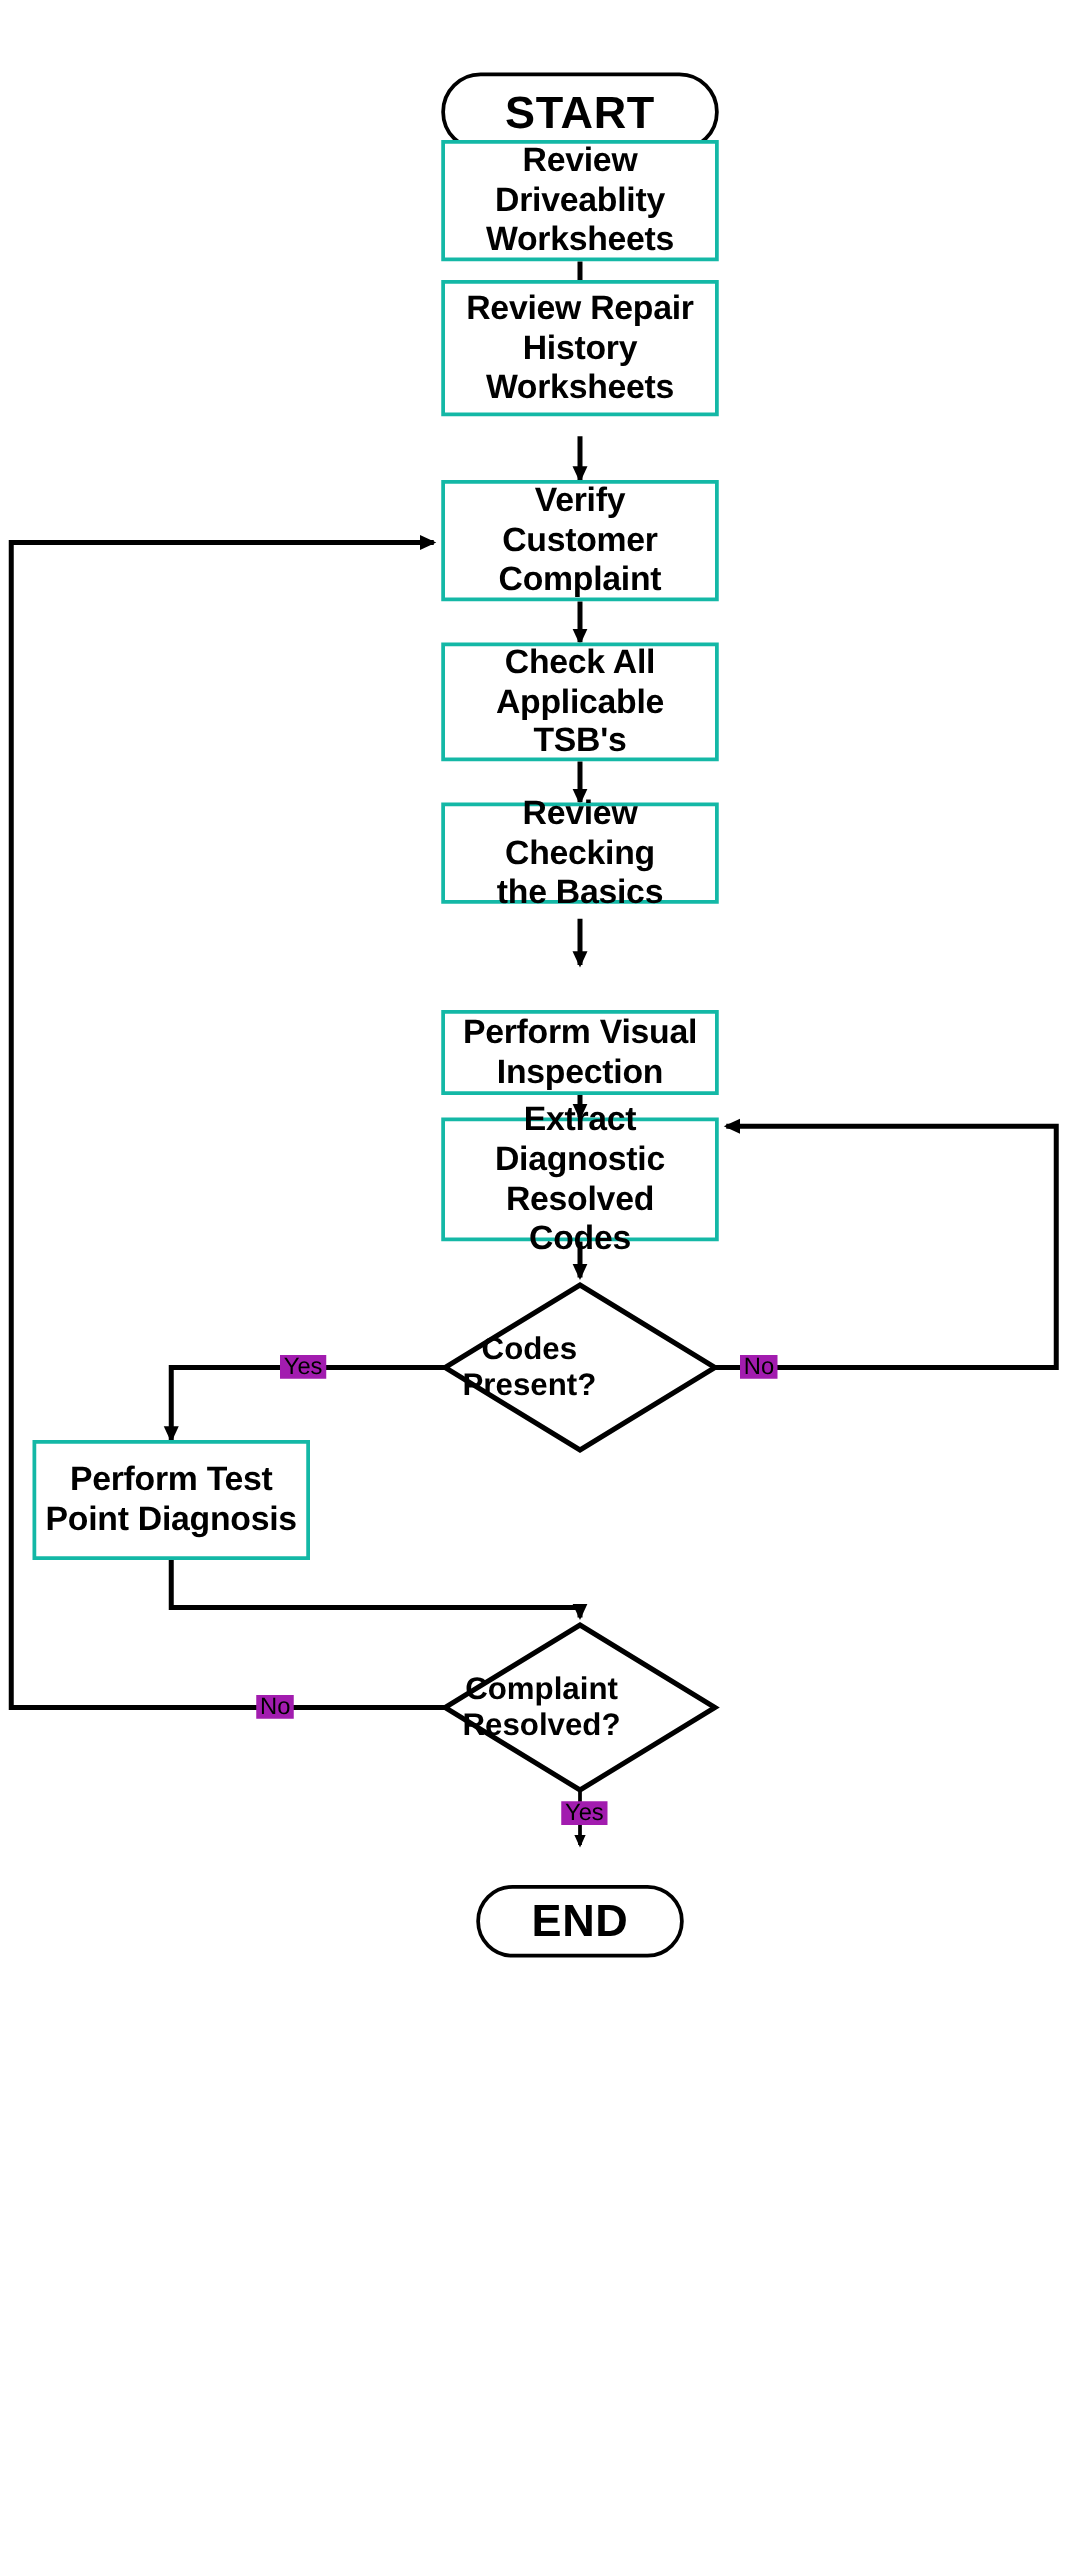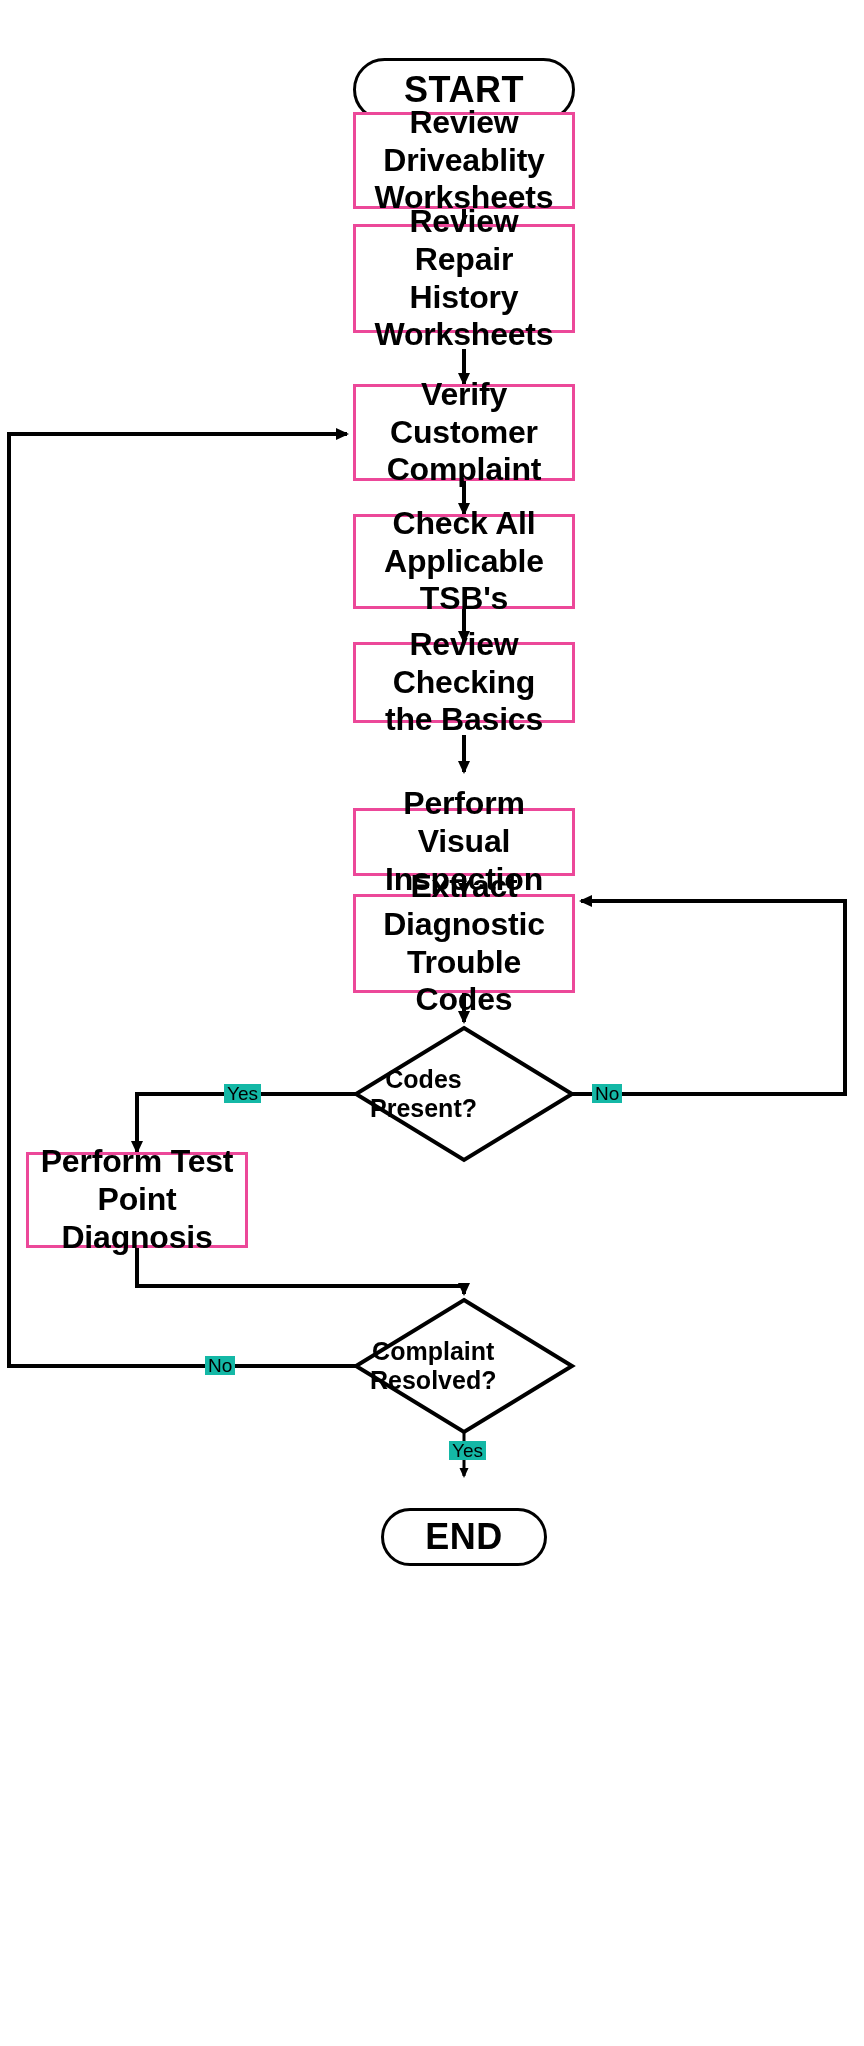--- a/index.html
+++ b/index.html
@@ -29,23 +29,23 @@
     position: absolute;
     box-sizing: border-box;
     display: flex;
     align-items: center;
     justify-content: center;
     text-align: center;
     color: #000000;
     background: #ffffff;
   }
   .node-process {
-    border: 3px solid #ec4899;
+    border: 3px solid #14b8a6;
     font-weight: bold;
-    font-size: 32px;
+    font-size: 27px;
     line-height: 1.18;
     letter-spacing: -0.2px;
   }
   .node-terminator {
     border: 3px solid #000000;
     border-radius: 34px;
     font-weight: bold;
     font-size: 36px;
     letter-spacing: 0.5px;
   }
@@ -58,21 +58,21 @@
     font-size: 25px;
     line-height: 1.18;
     color: #000000;
     pointer-events: none;
   }
   .edge-label {
     position: absolute;
     font-size: 19px;
     font-weight: normal;
     color: #000000;
-    background: #14b8a6;
+    background: #a21caf;
     padding: 0 3px;
     line-height: 1;
     white-space: nowrap;
     text-align: center;
   }
   .node-inner {
     padding: 0 6px;
     white-space: pre-line;
   }
 </style>
@@ -164,21 +164,21 @@
   </div>
 
   <div class="node node-process" style="left:353px; top:808px; width:222px; height:68px;">
     <span class="node-inner">Perform Visual
 Inspection</span>
   </div>
 
   <div class="node node-process" style="left:353px; top:894px; width:222px; height:99px;">
     <span class="node-inner">Extract
 Diagnostic
-Trouble Codes</span>
+Resolved Codes</span>
   </div>
 
   <div class="node-decision-label" style="left:364px; top:1054px; width:200px; height:80px;">
     <span class="node-inner">Codes
 Present?</span>
   </div>
 
   <div class="node node-process" style="left:26px; top:1152px; width:222px; height:96px;">
     <span class="node-inner">Perform Test
 Point Diagnosis</span>

